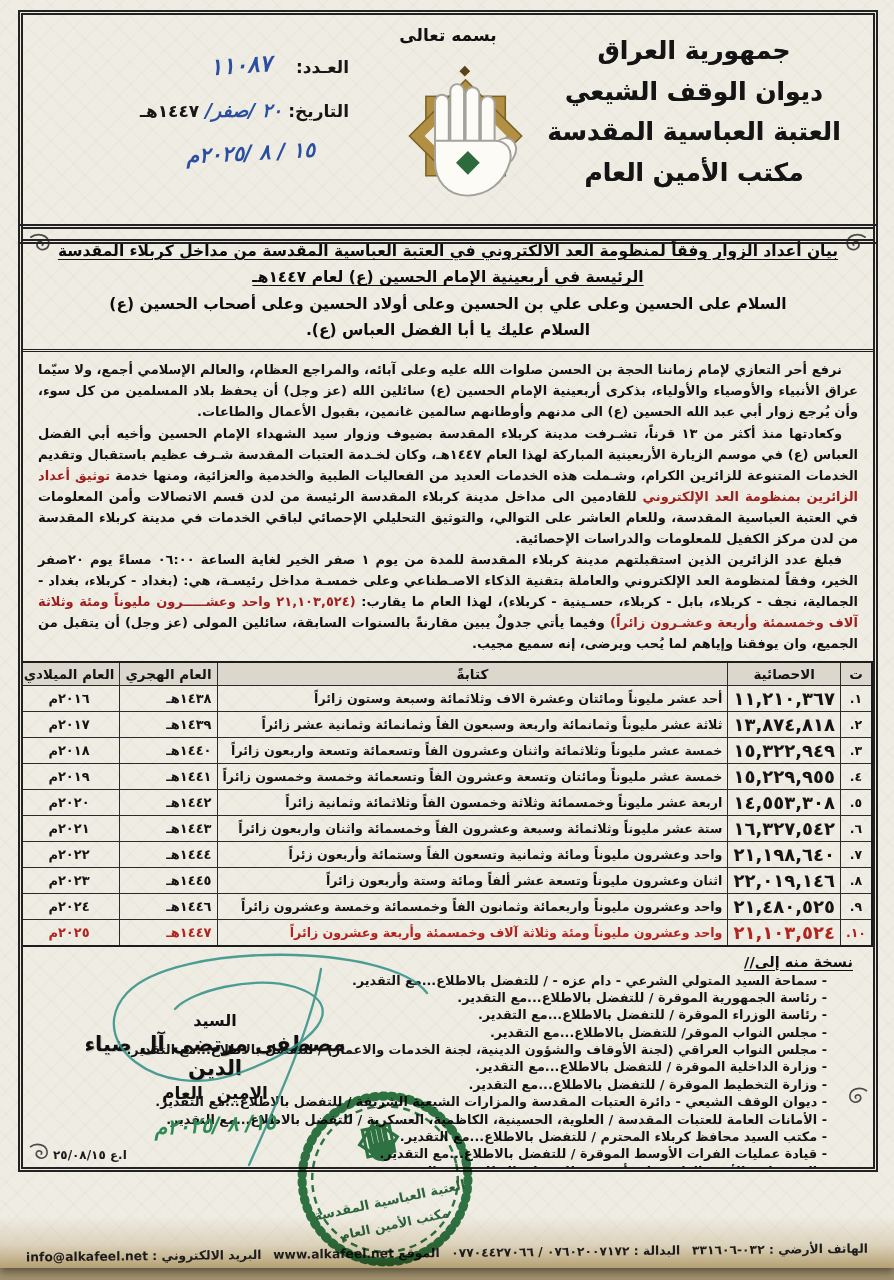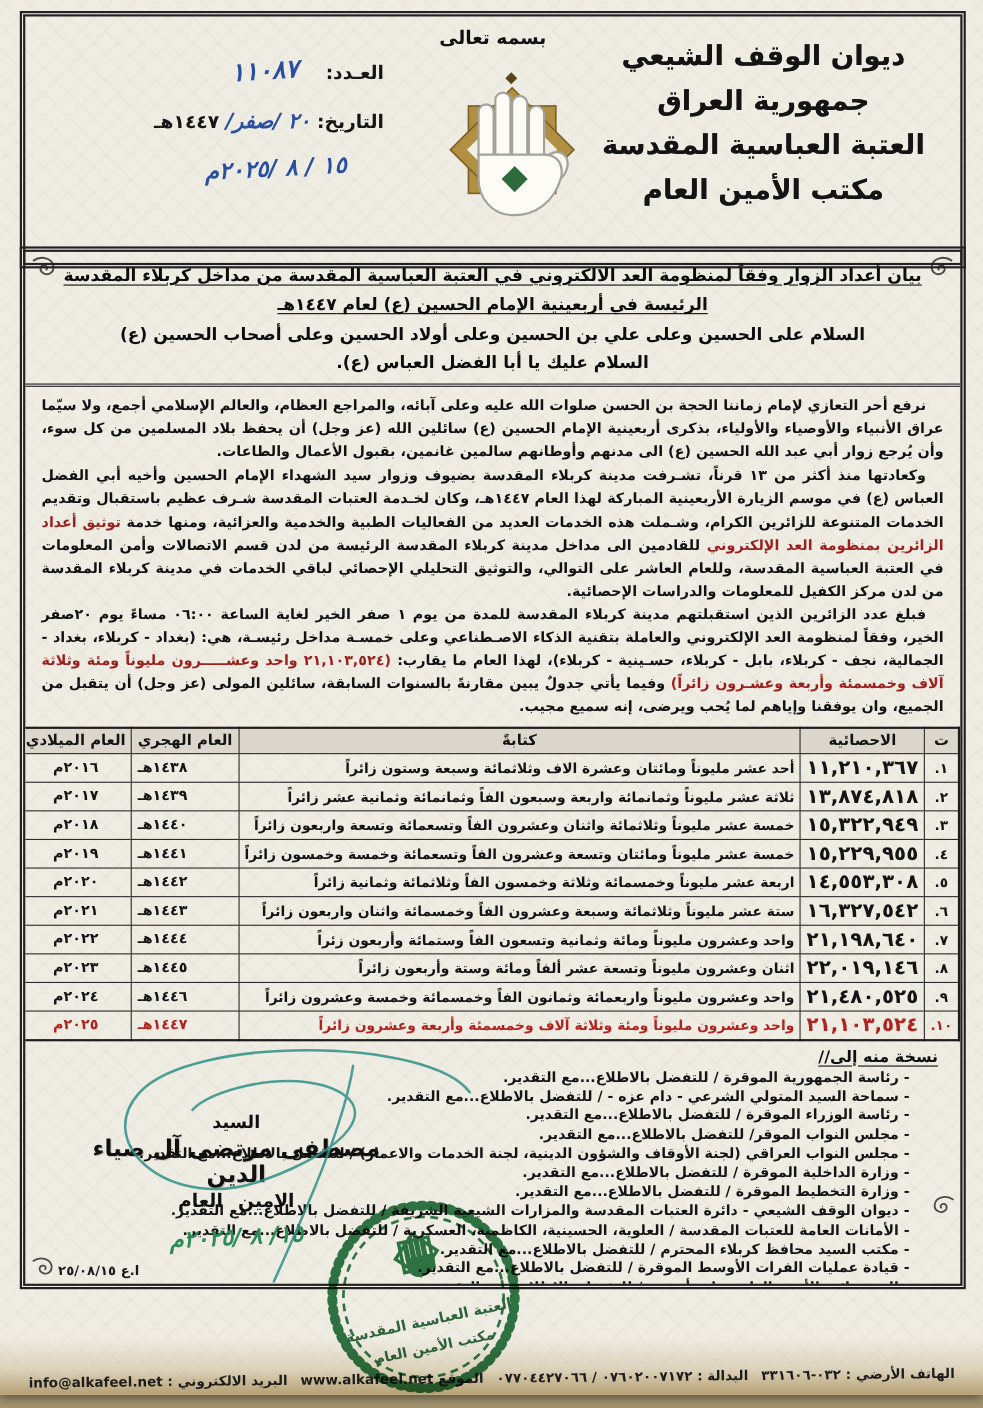--- a/index.html
+++ b/index.html
@@ -79,21 +79,21 @@
     border:2.5px solid #1d1d1d; direction:rtl;
   }
   table.visitors th, table.visitors td{
     border:1.6px solid #2a2a2a; font-weight:bold; color:#141414;
     padding:2px 5px; height:23px; vertical-align:middle; white-space:nowrap;
   }
   table.visitors th{ background:#dbd7cc; font-size:13.5px; text-align:center; }
   td.c-no{ width:34px; text-align:center; font-size:12.5px; }
   td.c-count{ width:112px; text-align:right; font-size:18px; }
   td.c-text{ text-align:right; font-size:12.6px; padding-right:10px; }
-  td.c-hijri{ width:92px; text-align:left; font-size:13px; }
+  td.c-hijri{ width:92px; text-align:right; font-size:13px; }
   td.c-greg{ width:100px; text-align:center; font-size:13px; }
   tr.hl td{ color:#b02420; }
 
   
   .distribution{ position:relative; padding:2px 20px 0; }
   .dist-header{
     font-size:14.5px; font-weight:bold; text-decoration:underline;
     text-underline-offset:3px; color:#0f0f0f; margin-bottom:2px;
   }
   ul.dist-list{ list-style:none; padding-right:26px; }
@@ -142,22 +142,22 @@
 </style>
 </head>
 <body>
 
 <div class="paper">
 
   <div class="header-box">
     <div class="bismillah">بسمه تعالى</div>
 
     <div class="letterhead">
+        <div>جمهورية العراق</div>
         <div>ديوان الوقف الشيعي</div>
-        <div>جمهورية العراق</div>
         <div>العتبة العباسية المقدسة</div>
         <div>مكتب الأمين العام</div>
       </div>
 
     <div class="emblem">
       <svg viewBox="0 0 100 110" width="200" height="168">
         <rect x="27" y="31" width="52" height="52" fill="#b29043" stroke="#7d6226" stroke-width="1"></rect>
         <rect x="27" y="31" width="52" height="52" fill="#b29043" stroke="#7d6226" stroke-width="1" transform="rotate(45 53 57)"></rect>
         <rect x="34" y="38" width="38" height="38" fill="#f1eee5"></rect>
         <rect x="34" y="38" width="38" height="38" fill="#f1eee5" transform="rotate(45 53 57)"></rect>
@@ -294,22 +294,22 @@
     <td class="c-text">واحد وعشرون مليوناً ومئة وثلاثة آلاف وخمسمئة وأربعة وعشرون زائراً</td>
     <td class="c-hijri">١٤٤٧هـ</td>
     <td class="c-greg">٢٠٢٥م</td>
   </tr>
         </tbody>
     </table>
 
     <div class="distribution">
       <div class="dist-header">نسخة منه إلى//</div>
       <ul class="dist-list">
+          <li><span>سماحة السيد المتولي الشرعي - دام عزه - / للتفضل بالاطلاع...مع التقدير.</span></li>
           <li><span>رئاسة الجمهورية الموقرة / للتفضل بالاطلاع...مع التقدير.</span></li>
-          <li><span>سماحة السيد المتولي الشرعي - دام عزه - / للتفضل بالاطلاع...مع التقدير.</span></li>
           <li><span>رئاسة الوزراء الموقرة / للتفضل بالاطلاع...مع التقدير.</span></li>
           <li><span>مجلس النواب الموقر/ للتفضل بالاطلاع...مع التقدير.</span></li>
           <li><span>مجلس النواب العراقي (لجنة الأوقاف والشؤون الدينية، لجنة الخدمات والاعمار) / للتفضل بالاطلاع...مع التقدير.</span></li>
           <li><span>وزارة الداخلية الموقرة / للتفضل بالاطلاع...مع التقدير.</span></li>
           <li><span>وزارة التخطيط الموقرة / للتفضل بالاطلاع...مع التقدير.</span></li>
           <li><span>ديوان الوقف الشيعي - دائرة العتبات المقدسة والمزارات الشيعية الشريفة / للتفضل بالاطلاع...مع التقدير.</span></li>
           <li><span>الأمانات العامة للعتبات المقدسة / العلوية، الحسينية، الكاظمية، العسكرية / للتفضل بالاطلاع...مع التقدير.</span></li>
           <li><span>مكتب السيد محافظ كربلاء المحترم / للتفضل بالاطلاع...مع التقدير.</span></li>
           <li><span>قيادة عمليات الفرات الأوسط الموقرة / للتفضل بالاطلاع...مع التقدير.</span></li>
           <li><span>السيد نائب الأمين العام - دام تأييده - / للتفضل بالاطلاع...مع التقدير.</span></li>

